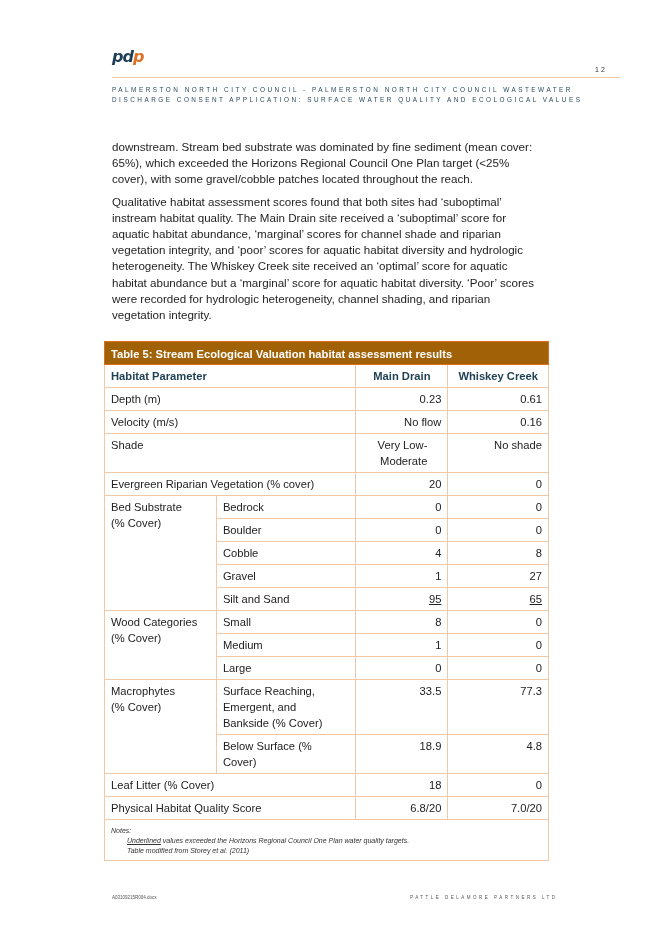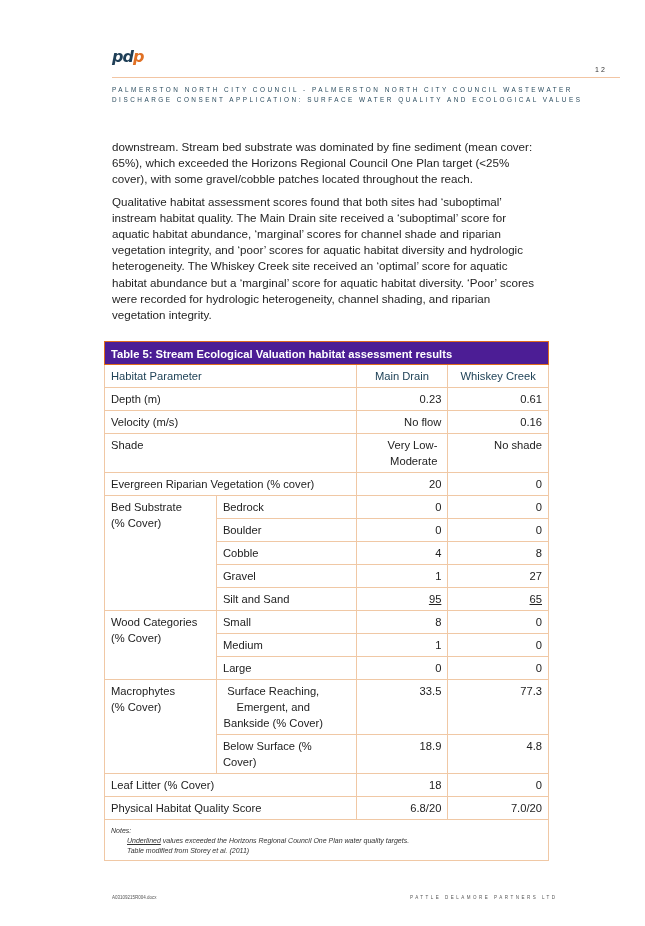--- a/index.html
+++ b/index.html
@@ -7,22 +7,22 @@
   .logo{position:absolute;left:112px;top:47px;font-family:"DejaVu Sans",sans-serif;font-weight:bold;font-size:16px;letter-spacing:-1px;font-style:italic;}
   .logo .d{color:#1f3f57;}
   .logo .p2{color:#e07024;}
   .rule{position:absolute;left:112px;top:77px;width:508px;height:1px;background:#f2c5a3;}
   .pagenum{position:absolute;left:595px;top:66px;font-size:7px;letter-spacing:2px;color:#333;}
   .runhead{position:absolute;left:112px;top:85px;font-size:6.4px;letter-spacing:2.5px;color:#2a4b5e;line-height:9.5px;}
   .body-text{position:absolute;left:112px;top:139px;width:430px;font-size:11.6px;line-height:16.2px;color:#1e1e1e;}
   .body-text p{margin:0 0 6px 0;}
   table{position:absolute;left:104px;top:341px;width:445px;border-collapse:collapse;font-size:11.2px;color:#222;}
   td,th{border:1px solid #f0c8a5;padding:3px 6px;vertical-align:top;height:15px;line-height:16px;}
-  .cap td{background:#4c1d95;color:#fff;font-weight:bold;padding:4px 6px 2px 6px;border:1px solid #e06d1c;}
-  .hdr th{color:#1f4257;font-weight:normal;text-align:left;}
+  .cap td{background:#a16207;color:#fff;font-weight:bold;padding:4px 6px 2px 6px;border:1px solid #e06d1c;}
+  .hdr th{color:#1f4257;font-weight:bold;text-align:left;}
   .hdr th.c{text-align:center;}
   td.c{text-align:right;}
   td.u span{text-decoration:underline;}
   .notes td{font-size:7px;font-style:italic;line-height:10px;padding:6px 6px 4px 6px;color:#333;}
   .notes .ind{padding-left:16px;display:block;}
   .notes .ul{text-decoration:underline;}
   .footer-left{position:absolute;left:112px;top:895px;font-size:4.5px;color:#555;}
   .footer-right{position:absolute;left:410px;top:895px;font-size:4.5px;letter-spacing:2.5px;color:#555;}
 </style>
 </head>
@@ -62,21 +62,21 @@
     <td class="c">0.23</td>
     <td class="c">0.61</td>
   </tr>
   <tr>
     <td colspan="2">Velocity (m/s)</td>
     <td class="c">No flow</td>
     <td class="c">0.16</td>
   </tr>
   <tr>
     <td colspan="2">Shade</td>
-    <td class="c" style="height:31px;padding-left:18px;padding-right:10px;">Very Low-Moderate</td>
+    <td class="c" style="height:31px;padding-left:18px;padding-right:20px;">Very Low-Moderate</td>
     <td class="c">No shade</td>
   </tr>
   <tr>
     <td colspan="2">Evergreen Riparian Vegetation (% cover)</td>
     <td class="c">20</td>
     <td class="c">0</td>
   </tr>
 
   <tr>
     <td rowspan="5" style="padding-right:30px;">Bed Substrate (% Cover)</td>
@@ -117,21 +117,21 @@
     <td class="c">0</td>
   </tr>
   <tr>
     <td>Large</td>
     <td class="c">0</td>
     <td class="c">0</td>
   </tr>
 
   <tr>
     <td rowspan="2" style="padding-right:30px;">Macrophytes (% Cover)</td>
-    <td style="padding-right:32px;text-align:center;">Surface Reaching, Emergent, and Bankside (% Cover)</td>
+    <td style="padding-right:32px;">Surface Reaching, Emergent, and Bankside (% Cover)</td>
     <td class="c">33.5</td>
     <td class="c">77.3</td>
   </tr>
   <tr>
     <td style="padding-right:30px;">Below Surface (% Cover)</td>
     <td class="c">18.9</td>
     <td class="c">4.8</td>
   </tr>
   <tr>
     <td colspan="2">Leaf Litter (% Cover)</td>

